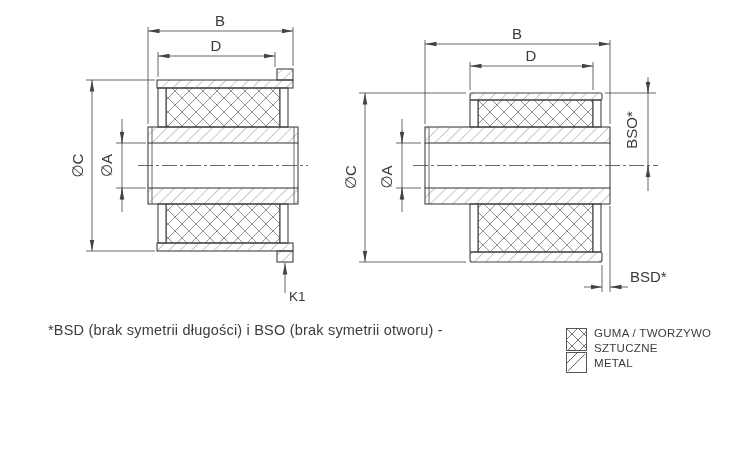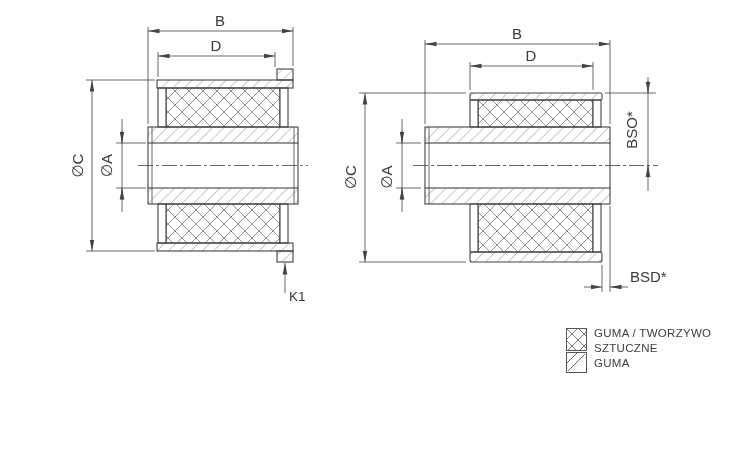--- a/index.html
+++ b/index.html
@@ -159,31 +159,32 @@
       <line class="thin" x1="602" y1="265" x2="602" y2="292"></line>
       <line class="thin" x1="610" y1="206" x2="610" y2="292"></line>
       <line class="thin" x1="584" y1="287" x2="602" y2="287" marker-end="url(#arrE)"></line>
       <line class="thin" x1="628" y1="287" x2="610" y2="287" marker-end="url(#arrE)"></line>
       <text class="dimlabel" x="630" y="282" text-anchor="start">BSD*</text>
     </g>
   </g>
 </svg>
 
 <div class="note">
+  <div>*BSD (brak symetrii długości) i BSO (brak symetrii otworu) -</div>
 </div>
 
 <div class="legend">
   <svg class="sw" style="top:2px;" width="21" height="23" viewBox="0 0 21 23">
     <defs>
       <pattern id="sw-rubber" width="12" height="12" patternUnits="userSpaceOnUse">
         <path d="M0,12 L12,0 M0,0 L12,12" stroke="#555" stroke-width="0.8" fill="none"></path>
       </pattern>
     </defs>
     <rect x="0.5" y="0.5" width="20" height="22" fill="url(#sw-rubber)" stroke="#555" stroke-width="1"></rect>
   </svg>
   <div class="lab" style="top:1px;">GUMA / TWORZYWO</div>
   <div class="lab" style="top:16px;">SZTUCZNE</div>
   <svg class="sw" style="top:26px;" width="21" height="21" viewBox="0 0 21 21">
     <path d="M2,19 L19,2 M0,12 L11.5,0.5" stroke="#555" stroke-width="0.9" fill="none"></path>
     <rect x="0.5" y="0.5" width="20" height="20" fill="none" stroke="#555" stroke-width="1"></rect>
   </svg>
-  <div class="lab" style="top:31px;">GUMA</div>
+  <div class="lab" style="top:31px;">METAL</div>
 </div>
 
 </body></html>

